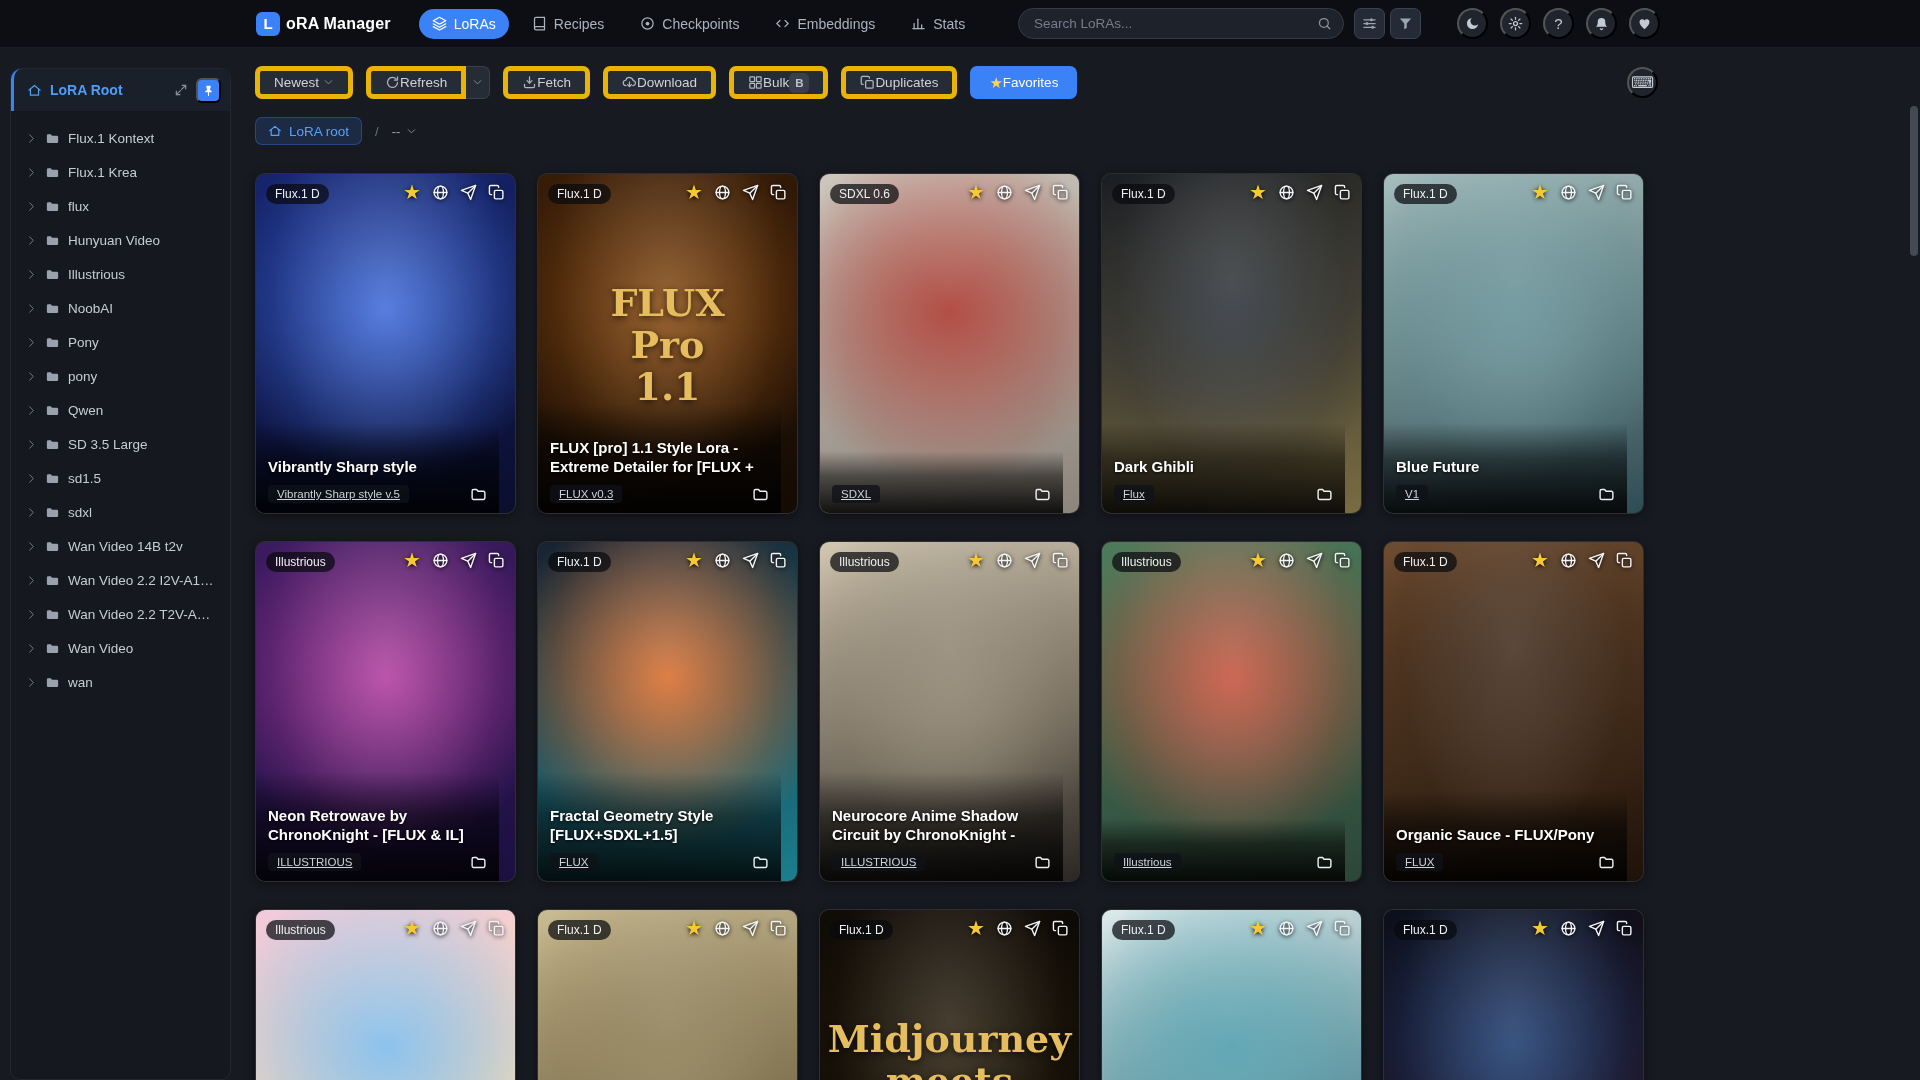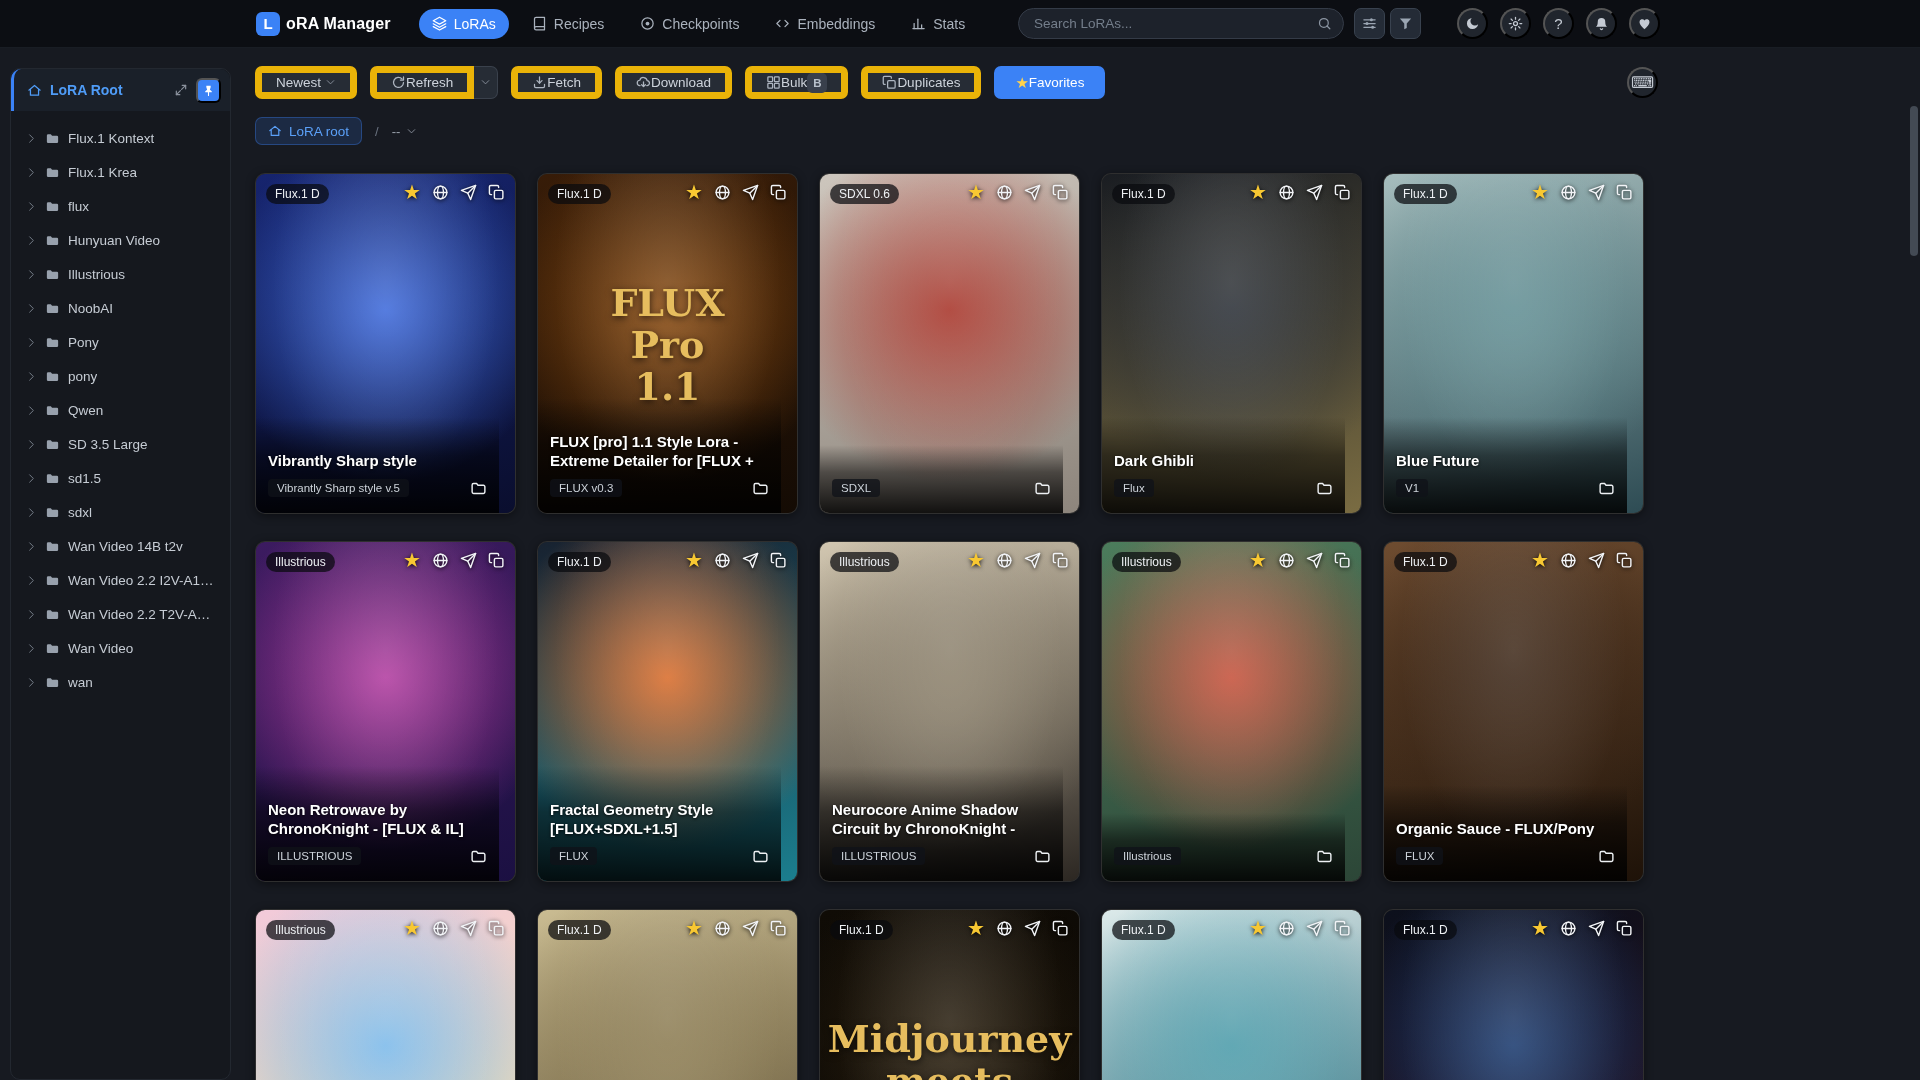--- a/index.html
+++ b/index.html
@@ -84,21 +84,21 @@
     color:#c6ccd4; font-size:13.5px; border-radius:6px; cursor:pointer; white-space:nowrap;
   }
   .chev{ width:11px; height:11px; color:#7d8590; }
   .folder-ic{ width:15px; height:15px; color:#98a1ad; }
   .tree-label{ overflow:hidden; text-overflow:ellipsis; }
 
   
   .toolbar{ position:absolute; left:255px; top:66px; display:flex; align-items:center; gap:13px; height:33px; }
   .tb-btn{
     display:flex; align-items:center; height:33px; padding:0 14px;
-    background:#262c35; border:7px solid #eab308; border-radius:7px;
+    background:#262c35; border:5px solid #eab308; border-radius:7px;
     color:#cdd3db; font-size:13.5px; cursor:pointer; white-space:nowrap;
   }
   .tb-btn .bic{ width:15px; height:15px; color:#aeb6c1; }
   .tb-caret{ width:11px; height:11px; color:#8a929e; margin-left:4px; }
   .split{ display:flex;justify-content:flex-end; }
   .split .tb-btn{ border-radius:7px 0 0 7px; }
   .split .tb-caret-btn{
     width:24px; height:33px; background:#262c35; border:1px solid #3a414c; border-left:none;
     border-radius:0 7px 7px 0; display:flex; align-items:center; justify-content:center;
     color:#8a929e; cursor:pointer;
@@ -156,28 +156,28 @@
   }
   .card-icons{
     position:absolute; top:8px; right:10px; z-index:2;
     display:flex; align-items:center; gap:11px;
     filter:drop-shadow(0 1px 2px rgba(0,0,0,.9));
   }
   .star{ color:#f8c832; font-size:20px; line-height:1; cursor:pointer; }
   .ci{ width:17px; height:17px; color:#f2f4f7; cursor:pointer; }
   .card-bottom{
     position:absolute; left:0; right:16px; bottom:0; z-index:2;
-    padding:34px 12px 16px;
+    padding:34px 12px 10px;
     background:linear-gradient(to top, rgba(0,0,0,.88) 0%, rgba(0,0,0,.5) 60%, rgba(0,0,0,0) 100%);
   }
   .card-title{
     font-size:15px; font-weight:bold; color:#ffffff; line-height:1.28; margin-bottom:9px;
     text-shadow:0 1px 3px rgba(0,0,0,.85);
   }
-  .card-meta{ display:flex; justify-content:space-between; align-items:center; }
+  .card-meta{ display:flex; justify-content:space-between; align-items:center;text-decoration:underline; }
   .version-chip{
     background:rgba(16,18,24,.78); border-radius:4px; padding:3px 9px;
     font-size:11.5px; color:#ccd2d9; max-width:200px; overflow:hidden;
     text-overflow:ellipsis; white-space:nowrap;
   }
   .folder-btn{ width:17px; height:17px; color:#eef1f4; cursor:pointer; }
 
   
   .scrollbar-thumb{
     position:absolute; right:2px; top:106px; width:8px; height:150px;

